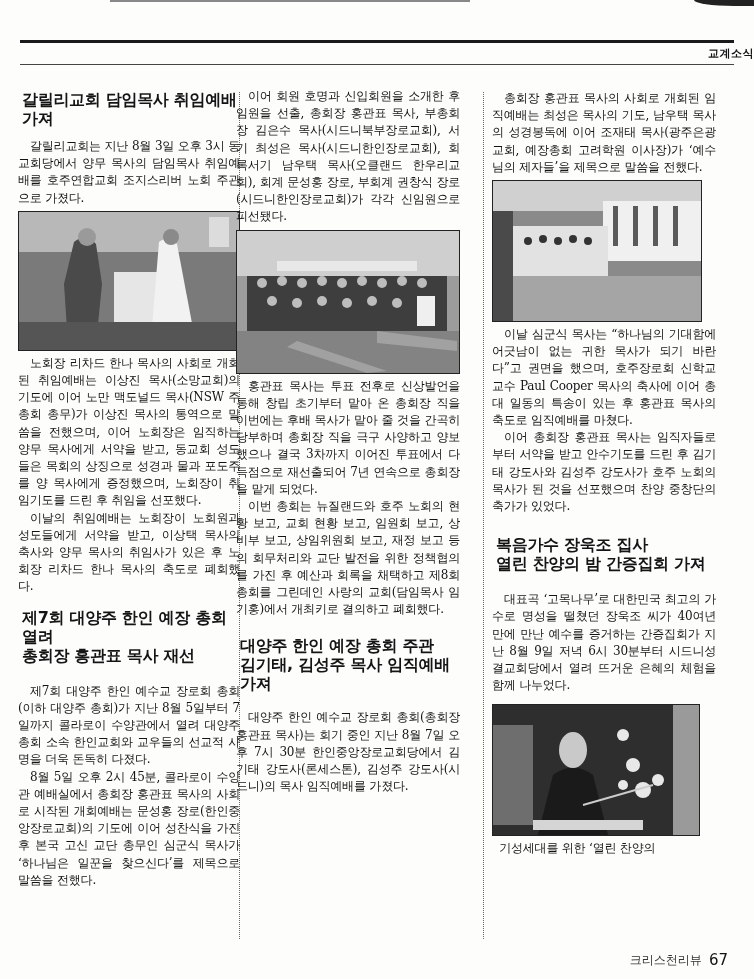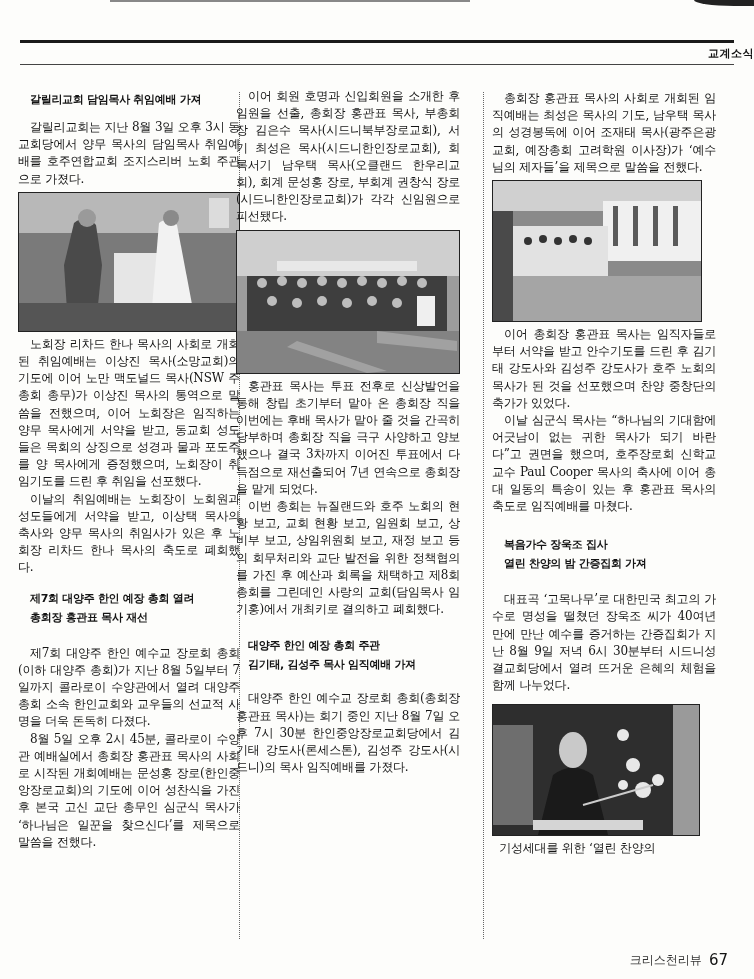--- a/index.html
+++ b/index.html
@@ -15,22 +15,22 @@
   .rule-bot { position: absolute; left: 20px; top: 64px; width: 714px; height: 1px; background: #444; }
 
   .col { position: absolute; top: 90px; bottom: 30px; overflow: hidden; }
   .col1 { left: 18px; width: 222px; }
   .col2 { left: 236px; width: 224px; }
   .col3 { left: 492px; width: 224px; }
   .divider { position: absolute; top: 92px; bottom: 40px; width: 0; border-left: 1px dotted #666; }
   .d1 { left: 239px; }
   .d2 { left: 483px; }
 
-  .headline { font-family: "DejaVu Sans", sans-serif; font-weight: bold; font-size: 11px;
-    line-height: 19px; margin: 0 0 10px 12px; letter-spacing: -0.3px; }
+  .headline { font-family: "DejaVu Sans", sans-serif; font-weight: bold; font-size: 16px;
+    line-height: 19px; margin: 0 0 10px 4px; letter-spacing: -0.3px; }
   .para { font-size: 12px; line-height: 17.2px; margin: 0; text-align: justify; text-indent: 1em; letter-spacing: -0.2px; }
   .gap { height: 12px; }
 
   .photo { position: relative; border: 1px solid #222; margin: 4px 0 4px 0; overflow: hidden; }
   .photo svg { display: block; width: 100%; height: 100%; }
 
   .footer { position: absolute; right: 26px; bottom: 10px; font-family: "DejaVu Sans", sans-serif; }
   .footer .mag { font-size: 12px; color: #333; vertical-align: middle; }
   .footer .page { font-size: 15px; vertical-align: middle; margin-left: 2px; margin-top: 14px; }
 </style>
@@ -138,22 +138,22 @@
           <circle cx="50" cy="58" r="4"></circle>
           <circle cx="65" cy="60" r="4"></circle>
           <circle cx="80" cy="58" r="4"></circle>
           <circle cx="95" cy="60" r="4"></circle>
         </g>
       <rect x="0" y="30" width="20" height="110" fill="#4a4a4a"></rect>
       <rect x="85" y="105" width="40" height="15" fill="#dcdcdc"></rect>
       <rect x="20" y="95" width="188" height="45" fill="#a5a5a5"></rect>
     </svg>
   </div>
+  <p class="para">이날 심군식 목사는 “하나님의 기대함에 어긋남이 없는 귀한 목사가 되기 바란다”고 권면을 했으며, 호주장로회 신학교 교수 Paul Cooper 목사의 축사에 이어 총대 일동의 특송이 있는 후 홍관표 목사의 축도로 임직예배를 마쳤다.</p>
   <p class="para">이어 총회장 홍관표 목사는 임직자들로부터 서약을 받고 안수기도를 드린 후 김기태 강도사와 김성주 강도사가 호주 노회의 목사가 된 것을 선포했으며 찬양 중창단의 축가가 있었다.</p>
-  <p class="para">이날 심군식 목사는 “하나님의 기대함에 어긋남이 없는 귀한 목사가 되기 바란다”고 권면을 했으며, 호주장로회 신학교 교수 Paul Cooper 목사의 축사에 이어 총대 일동의 특송이 있는 후 홍관표 목사의 축도로 임직예배를 마쳤다.</p>
   <div class="gap" style="height:20px"></div>
   <h2 class="headline">
     <span>복음가수 장욱조 집사</span><br>
     <span>열린 찬양의 밤 간증집회 가져</span>
   </h2>
   <div style="height:8px"></div>
   <p class="para">대표곡 ‘고목나무’로 대한민국 최고의 가수로 명성을 떨쳤던 장욱조 씨가 40여년 만에 만난 예수를 증거하는 간증집회가 지난 8월 9일 저녁 6시 30분부터 시드니성결교회당에서 열려 뜨거운 은혜의 체험을 함께 나누었다.</p>
   <div class="photo" style="height:130px; width:206px; margin-top:10px;">
     <svg viewBox="0 0 206 130" preserveAspectRatio="none">
       <rect width="206" height="130" fill="#2e2e2e"></rect>

